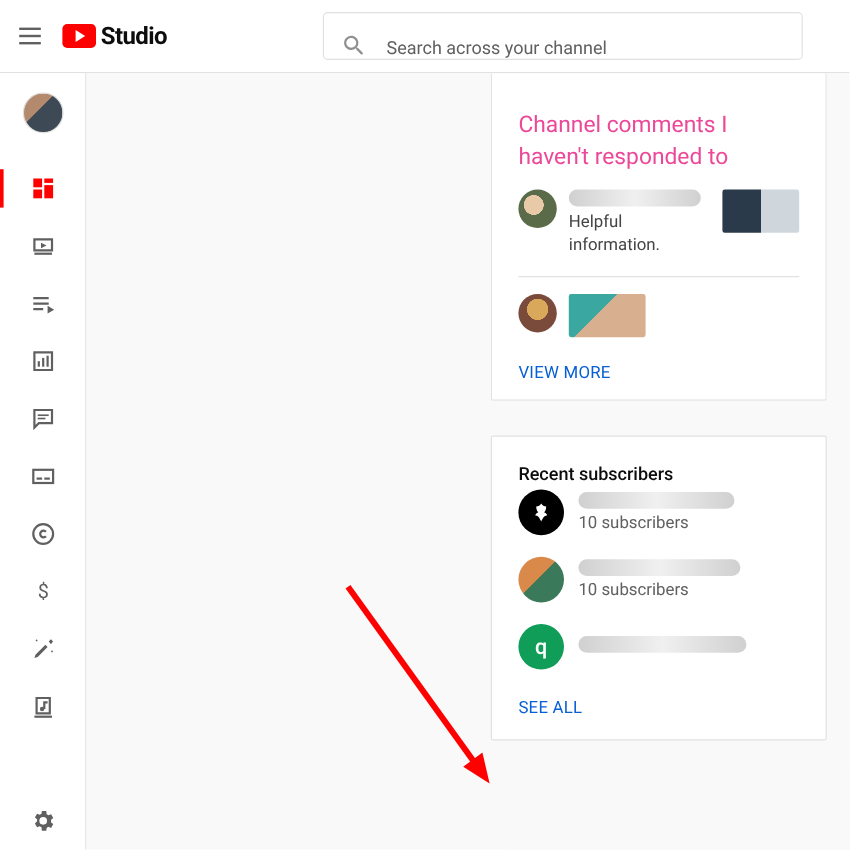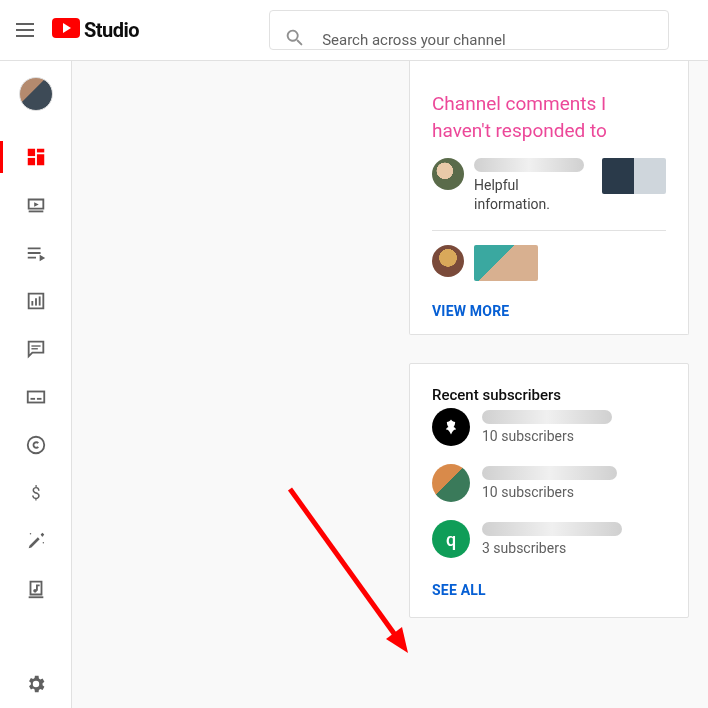--- a/index.html
+++ b/index.html
@@ -10,21 +10,21 @@
     --blue:#065fd4;
     --bg:#f9f9f9;
   }
   *{box-sizing:border-box;}
   html,body{margin:0;padding:0;font-family:Roboto,Arial,sans-serif;background:#fff;color:var(--text);}
   body{width:708px;height:708px;overflow:hidden;position:relative;}
   
   .topbar{height:60px;display:flex;align-items:center;padding:0 16px;}
   .hamburger{width:24px;height:24px;display:flex;flex-direction:column;justify-content:center;gap:4px;padding:0 16px 0 0;margin-right:12px;cursor:pointer;}
   .hamburger span{display:block;height:2px;background:#606060;width:18px;}
-  .logo{display:flex;gap:4px;font-weight:700;font-size:20px;letter-spacing:-0.5px;}
+  .logo{display:flex;align-items:center;gap:4px;font-weight:700;font-size:20px;letter-spacing:-0.5px;}
   .logo-icon{width:28px;height:20px;background:var(--red);border-radius:4px;display:flex;align-items:center;justify-content:center;}
   .logo-icon::after{content:"";border-left:8px solid #fff;border-top:5px solid transparent;border-bottom:5px solid transparent;margin-left:2px;}
   .search{margin-left:130px;flex:0 0 400px;height:40px;border:1px solid var(--border);border-radius:4px;display:flex;align-items:flex-end;padding:0 14px;color:var(--muted);font-size:15px;}
   .search svg{width:22px;height:22px;fill:#909090;margin-right:16px;}
   .divider{height:1px;background:var(--border);}
   
   .layout{display:flex;height:calc(100% - 61px);}
   .rail{width:72px;background:#fff;border-right:1px solid var(--border);display:flex;flex-direction:column;align-items:center;padding-top:16px;position:relative;}
   .avatar{width:34px;height:34px;border-radius:50%;background:linear-gradient(135deg,#b48a6e 40%,#3d4a56 41%);margin-bottom:22px;border:1px solid #ddd;cursor:pointer;}
   .rail-item{width:72px;height:48px;display:flex;align-items:center;justify-content:center;color:#606060;cursor:pointer;position:relative;}
@@ -40,21 +40,21 @@
   .card h3{margin:0 0 4px;font-size:15px;font-weight:500;}
   .subtext{font-size:14px;color:var(--muted);margin:0 0 16px;}
   .comments-title{font-size:19px;color:#ec4899;margin:12px 0 14px;line-height:1.4;}
   .comment-row{display:flex;gap:10px;padding:0 0 16px;}
   .comment-row + .comment-row{border-top:1px solid var(--border);padding-top:14px;}
   .c-avatar{width:32px;height:32px;border-radius:50%;flex-shrink:0;}
   .c-text{flex:1;font-size:14px;}
   .blurname{height:14px;border-radius:7px;background:linear-gradient(90deg,#d0d0d0,#f0f0f0,#d0d0d0);margin-bottom:4px;filter:blur(0.5px);}
   .comment-body{color:#444;line-height:1.35;}
   .c-thumb{width:64px;height:36px;border-radius:2px;flex-shrink:0;}
-  .action-link{color:var(--blue);font-weight:700;font-size:14px;letter-spacing:0.2px;cursor:pointer;margin-top:6px;display:inline-block;text-align:right;}
+  .action-link{color:var(--blue);font-weight:400;font-size:14px;letter-spacing:0.2px;cursor:pointer;margin-top:6px;display:inline-block;text-align:right;}
   .sub-row{display:flex;align-items:center;gap:12px;margin-bottom:18px;justify-content:flex-end;}
   .sub-avatar{width:38px;height:38px;border-radius:50%;flex-shrink:0;display:flex;align-items:center;justify-content:center;color:#fff;font-weight:500;}
   .sub-text{flex:1;font-size:14px;}
   .sub-count{color:var(--muted);}
   
   .arrow{position:absolute;width:140px;height:180px;pointer-events:none;}
   .arrow line{stroke:#ff0000;stroke-width:5;}
   .arrow polygon{fill:#ff0000;}
 </style>
 </head>
@@ -198,21 +198,20 @@
         <div class="sub-text">
           <div class="blurname" style="width:135px;"></div>
           <div class="sub-count">10 subscribers</div>
         </div>
       </div>
 
       <div class="sub-row">
         <div class="sub-avatar" style="background:#0f9d58;font-size:18px;">q</div>
         <div class="sub-text">
           <div class="blurname" style="width:140px;"></div>
-          <div class="sub-count">3 subscribers</div>
         </div>
       </div>
 
       <span class="action-link">SEE ALL</span>
     </div>
 
     <svg class="arrow" style="left:208px;top:418px;" viewBox="0 0 140 180">
       <line x1="10" y1="10" x2="118" y2="160"></line>
       <polygon points="128,174 106,160 122,148"></polygon>
     </svg>

